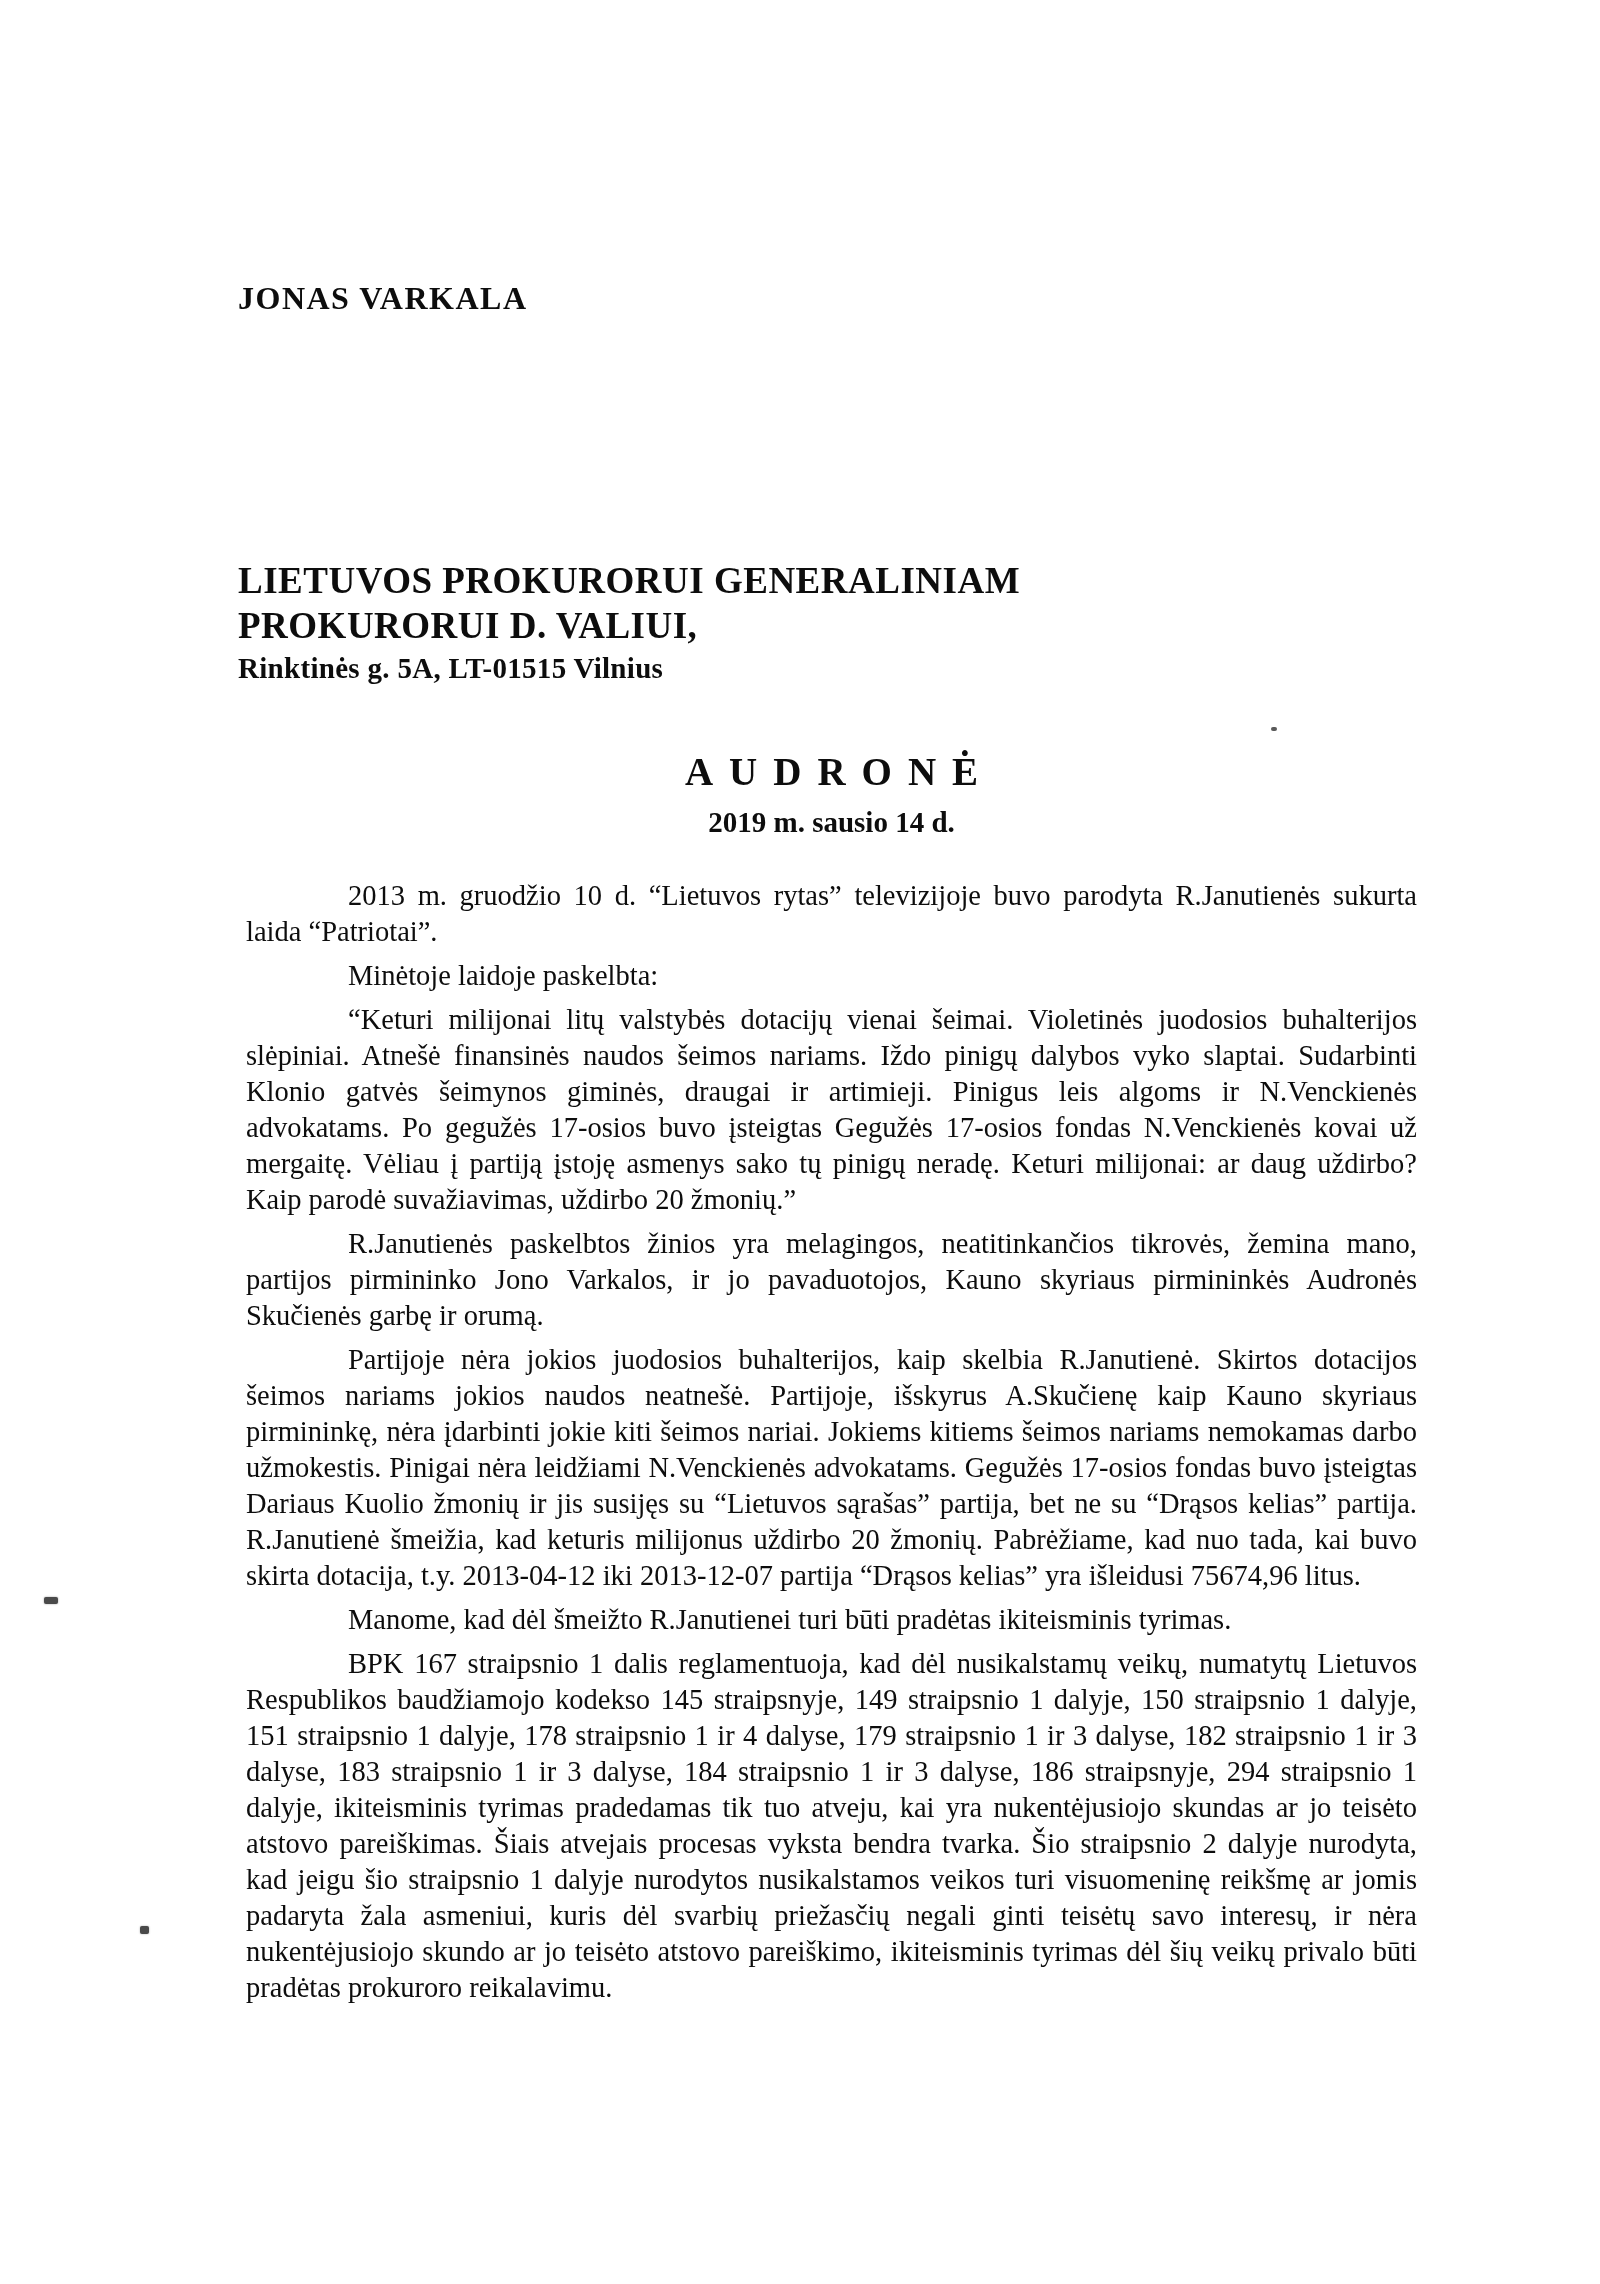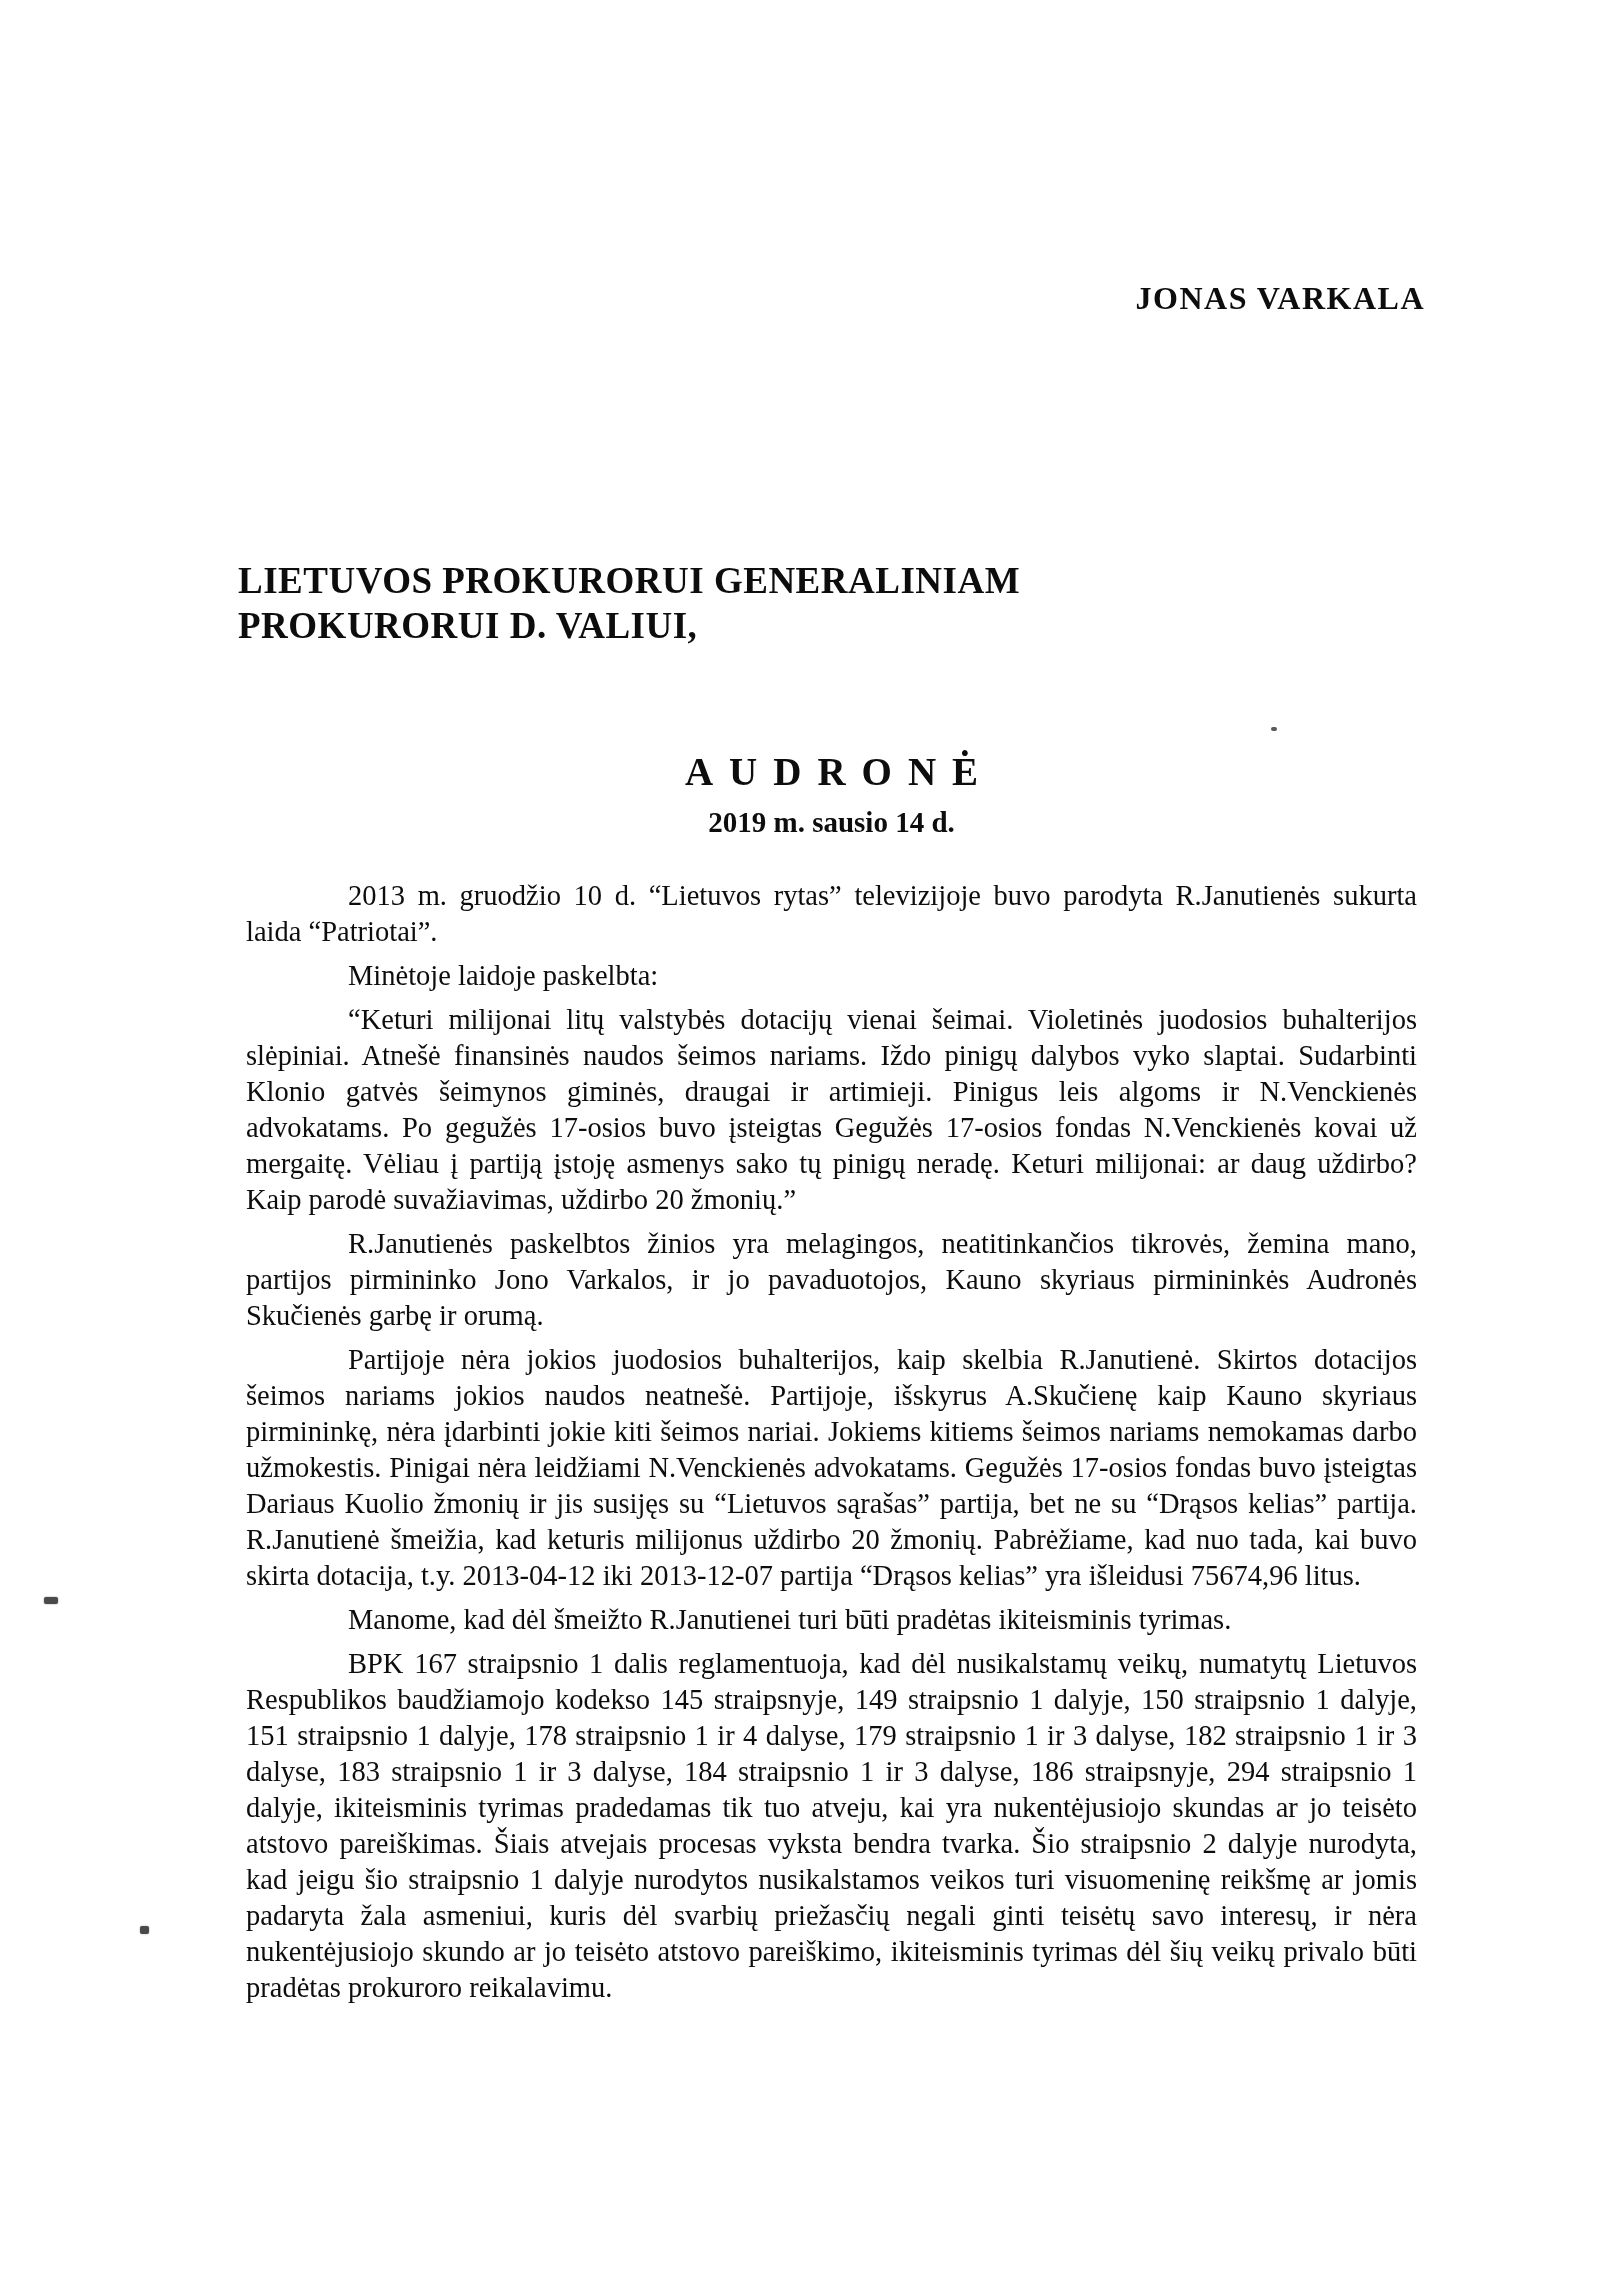--- a/index.html
+++ b/index.html
@@ -16,21 +16,21 @@
     font-family: "Liberation Serif", "DejaVu Serif", serif;
     color: #0d0d0d;
     overflow: hidden;
   }
   .abs { position: absolute; }
   .content-col {
     left: 238px;
     width: 1187px;
   }
   .applicant {
-    text-align: right;
+    text-align: left;
     font-weight: bold;
     font-size: 32px;
     letter-spacing: 1.5px;
     line-height: 1.1;
     white-space: nowrap;
   }
   .applicant-2 { font-size: 33px; }
   .recipient-line {
     font-weight: bold;
     font-size: 37px;
@@ -84,20 +84,21 @@
 <body>
 
 <div class="page">
 
   <div class="abs content-col applicant" style="top:281px;">JONAS VARKALA</div>
 
 
   <div class="abs content-col" style="top:558px;">
     <div class="recipient-line">LIETUVOS PROKURORUI GENERALINIAM</div>
     <div class="recipient-line">PROKURORUI D. VALIUI,</div>
+    <div class="recipient-address">Rinktinės g. 5A, LT-01515 Vilnius</div>
   </div>
 
   <div class="abs content-col doc-title" style="top:750px;">AUDRONĖ</div>
 
   <div class="abs content-col doc-date" style="top:806px;">2019 m. sausio 14 d.</div>
 
   <div class="abs content-col body-text" style="top:870px;">
     <p>2013 m. gruodžio 10 d. “Lietuvos rytas” televizijoje buvo parodyta R.Janutienės sukurta laida “Patriotai”.</p>
     <p>Minėtoje laidoje paskelbta:</p>
     <p>“Keturi milijonai litų valstybės dotacijų vienai šeimai. Violetinės juodosios buhalterijos slėpiniai. Atnešė finansinės naudos šeimos nariams. Iždo pinigų dalybos vyko slaptai. Sudarbinti Klonio gatvės šeimynos giminės, draugai ir artimieji. Pinigus leis algoms ir N.Venckienės advokatams. Po gegužės 17-osios buvo įsteigtas Gegužės 17-osios fondas N.Venckienės kovai už mergaitę. Vėliau į partiją įstoję asmenys sako tų pinigų neradę. Keturi milijonai: ar daug uždirbo? Kaip parodė suvažiavimas, uždirbo 20 žmonių.”</p>

